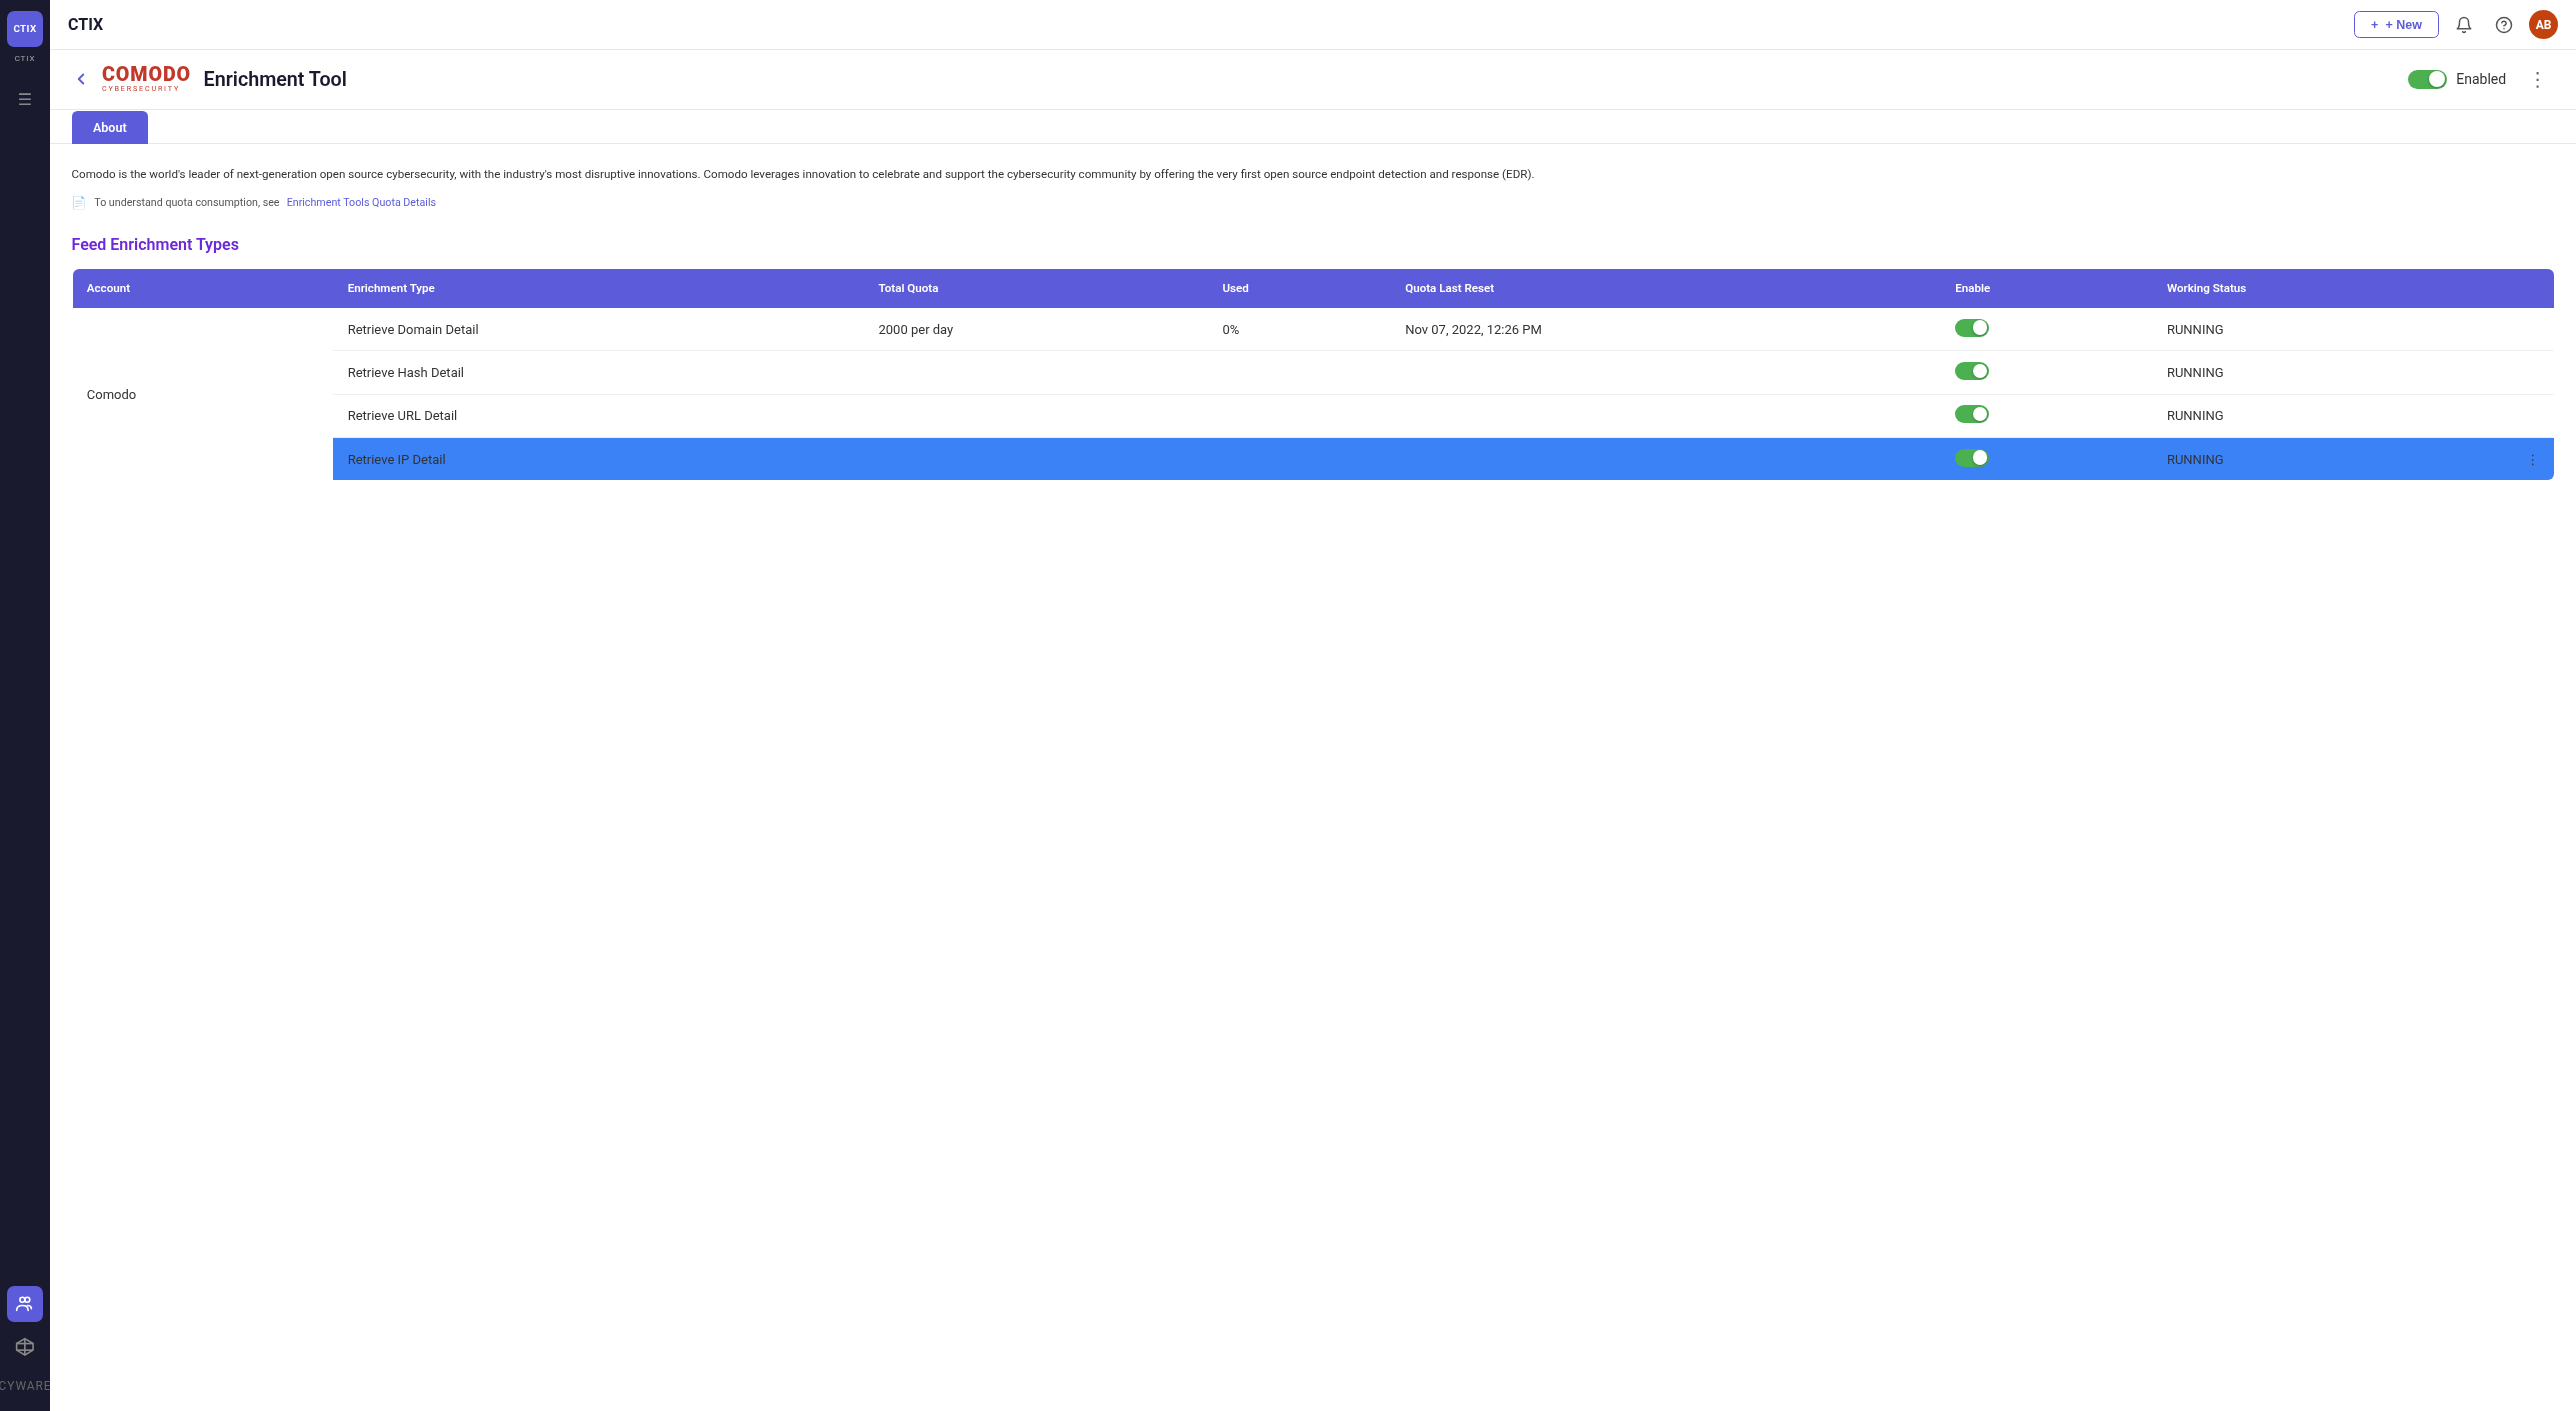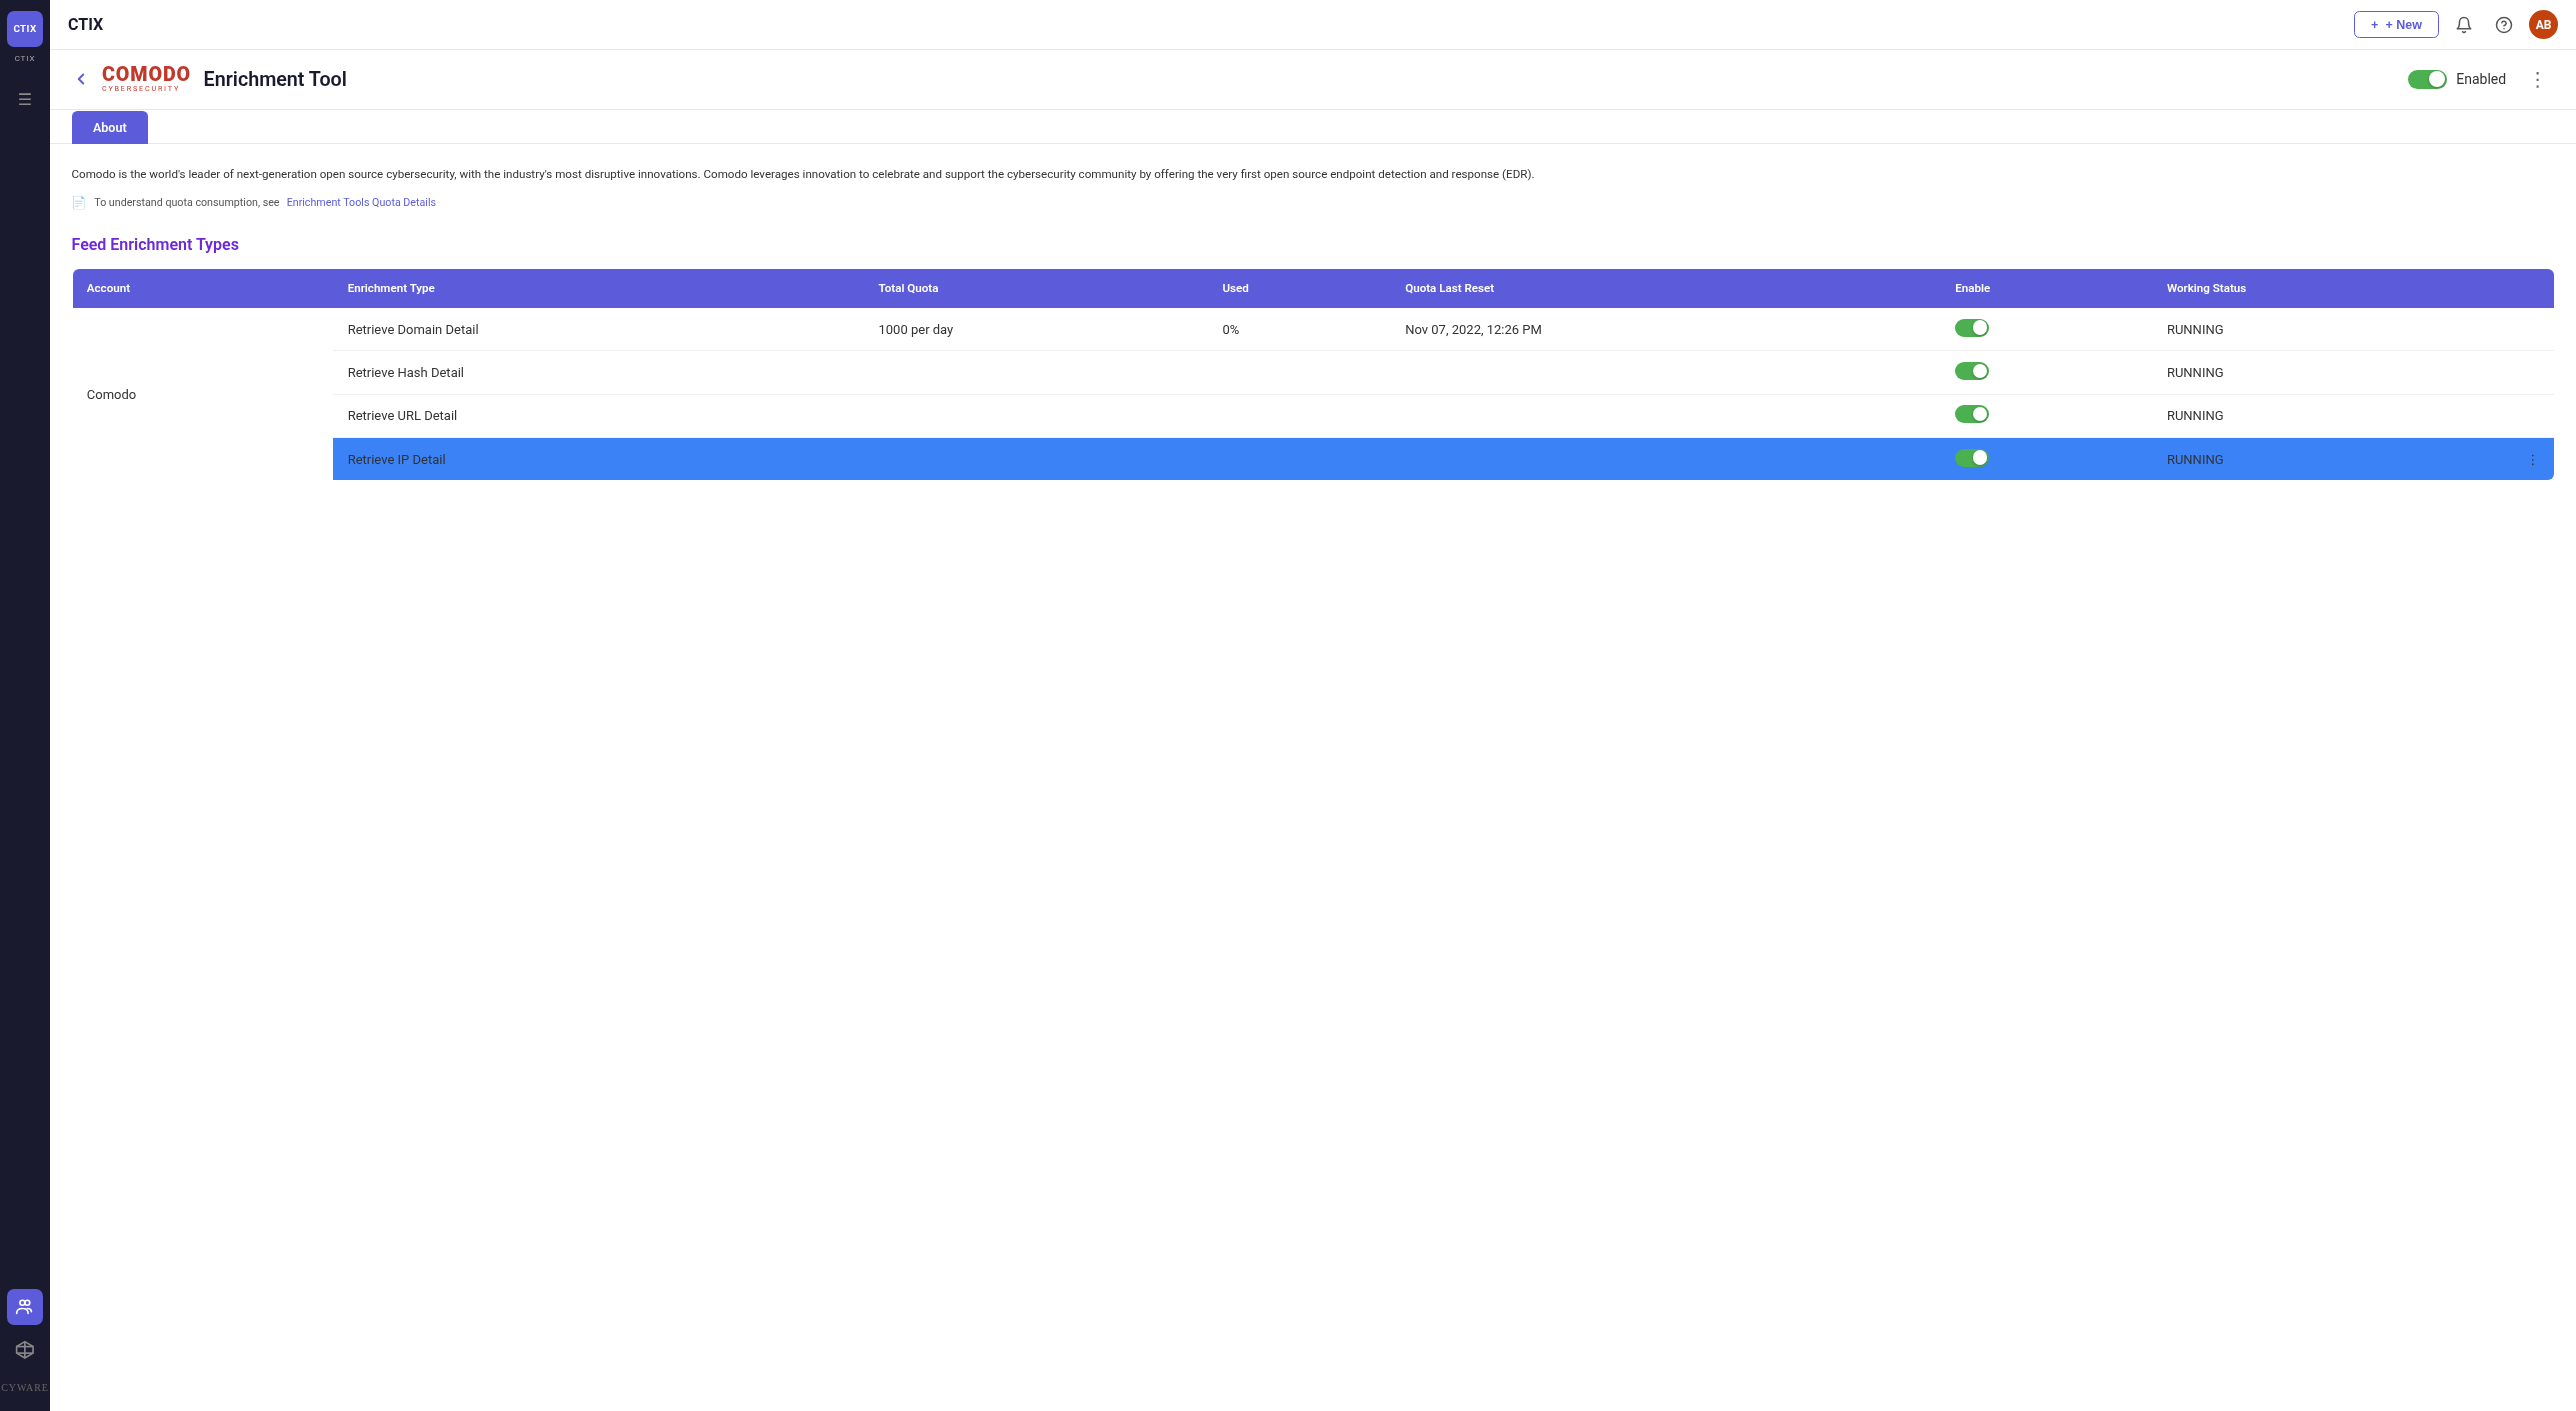--- a/index.html
+++ b/index.html
@@ -384,21 +384,21 @@
     </div>
     <div class="sidebar-icon-btn">
       <svg width="19.7" height="19.7" viewBox="0 0 24 24" fill="none" stroke="#888" stroke-width="2">
         <polygon points="12,2 22,8 22,16 12,22 2,16 2,8"></polygon>
         <line x1="12" y1="2" x2="12" y2="22"></line>
         <line x1="2" y1="8" x2="22" y2="8"></line>
         <line x1="2" y1="16" x2="22" y2="16"></line>
       </svg>
     </div>
     <div class="cyware-logo">
-      <div style="font-size:10px;color:#666;letter-spacing:0.9px;font-family:Liberation Serif, serif;">CYWARE</div>
+      <div style="font-size:12px;color:#666;letter-spacing:0.9px;">CYWARE</div>
     </div>
   </div>
 </div>
 
 <div class="main">
 
   <div class="top-header">
     <div class="app-title">CTIX</div>
     <button class="new-btn">
       <span>+</span>
@@ -470,21 +470,21 @@
             <th>Enable</th>
             <th>Working Status</th>
             <th style="width:36px;"></th>
           </tr>
         </thead>
         <tbody class="table-body">
 
           <tr>
             <td rowspan="4" class="account-cell">Comodo</td>
             <td>Retrieve Domain Detail</td>
-            <td>1000 per day</td>
+            <td>2000 per day</td>
             <td>0%</td>
             <td>Nov 07, 2022, 12:26 PM</td>
             <td>
               <label class="toggle-sm">
                 
                 <div class="toggle-sm-slider"></div>
               </label>
             </td>
             <td class="status-running">RUNNING</td>
             <td></td>

